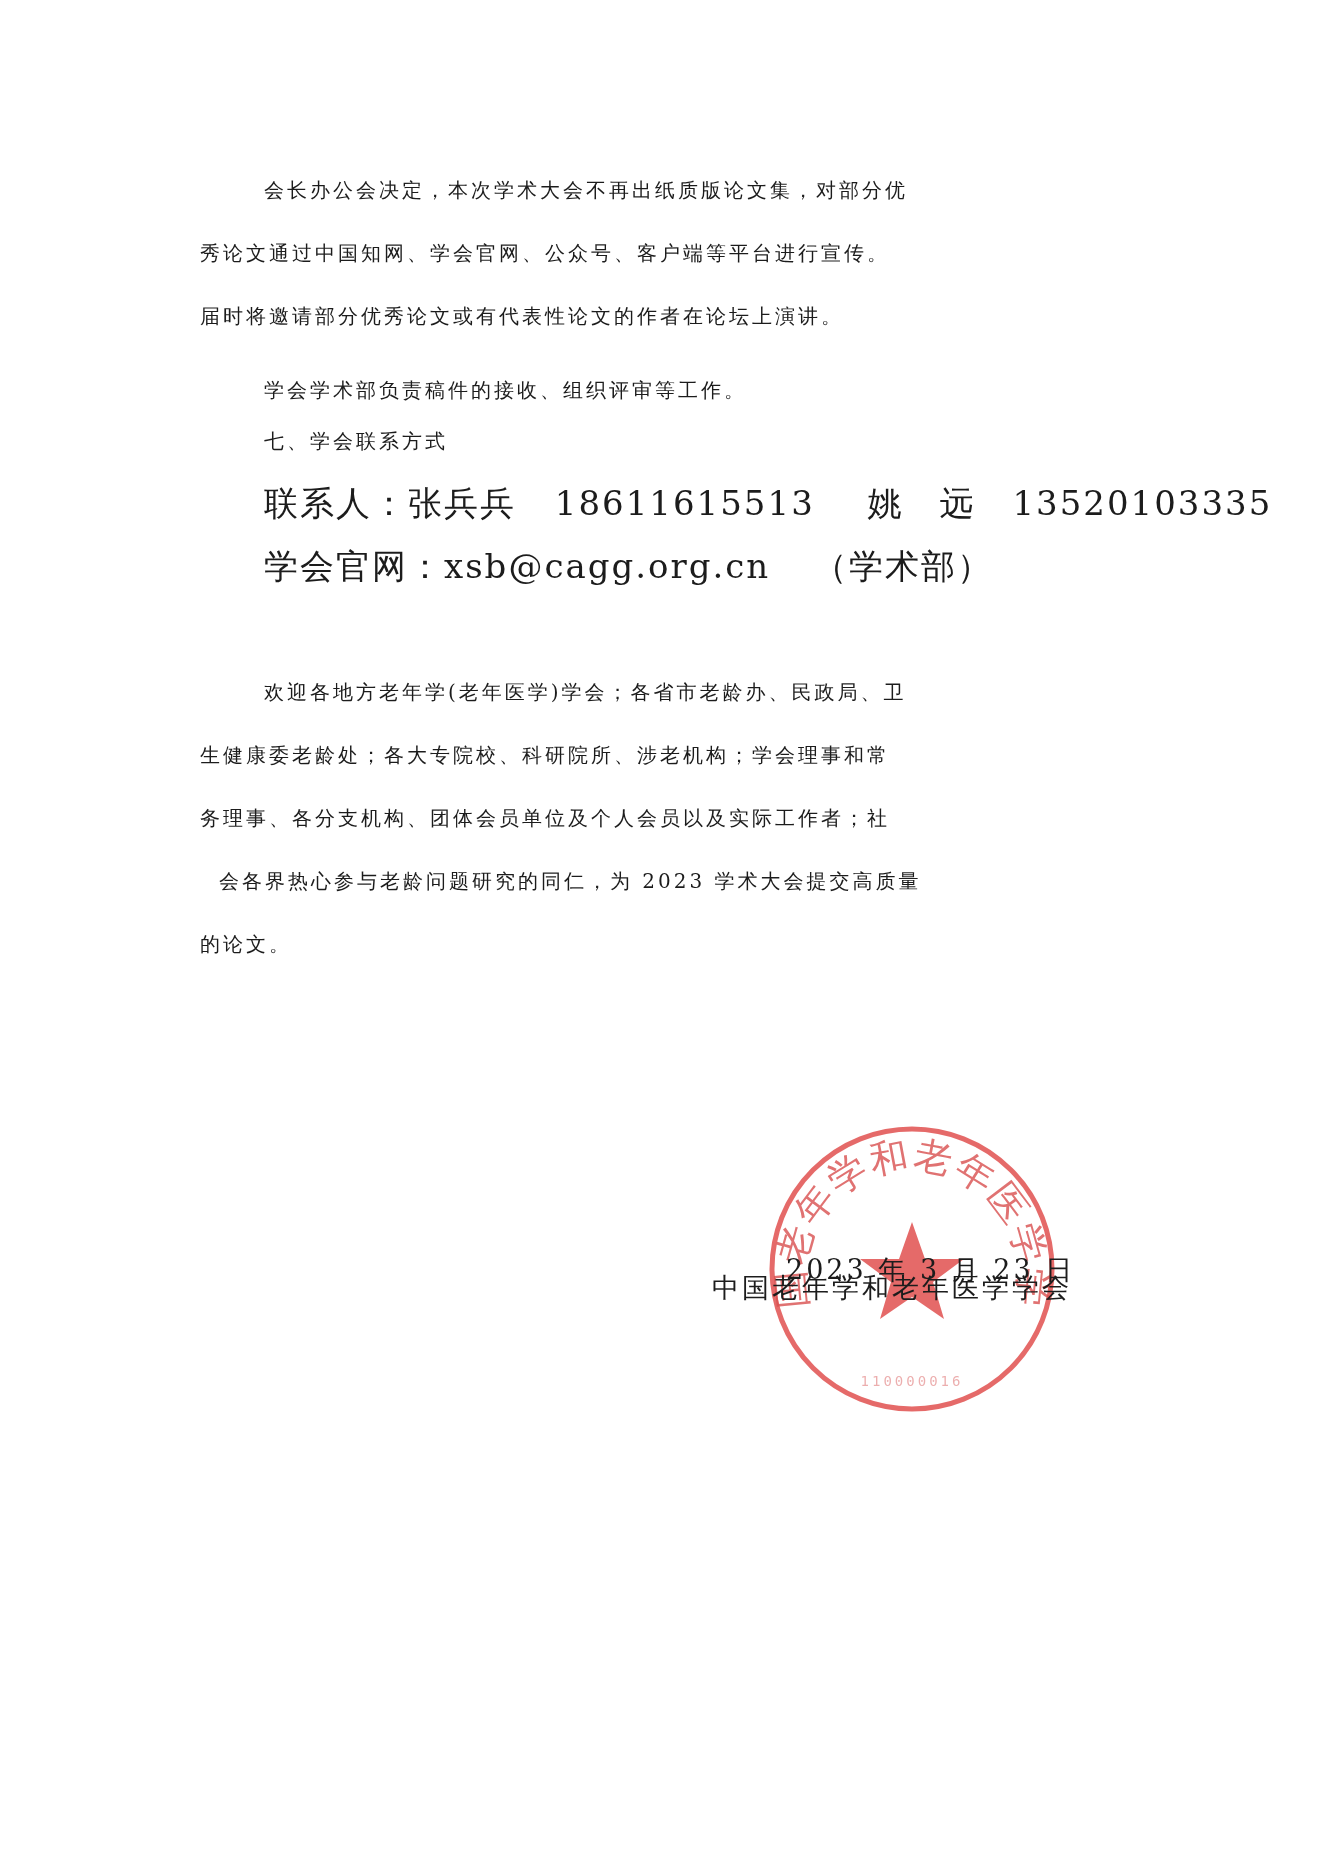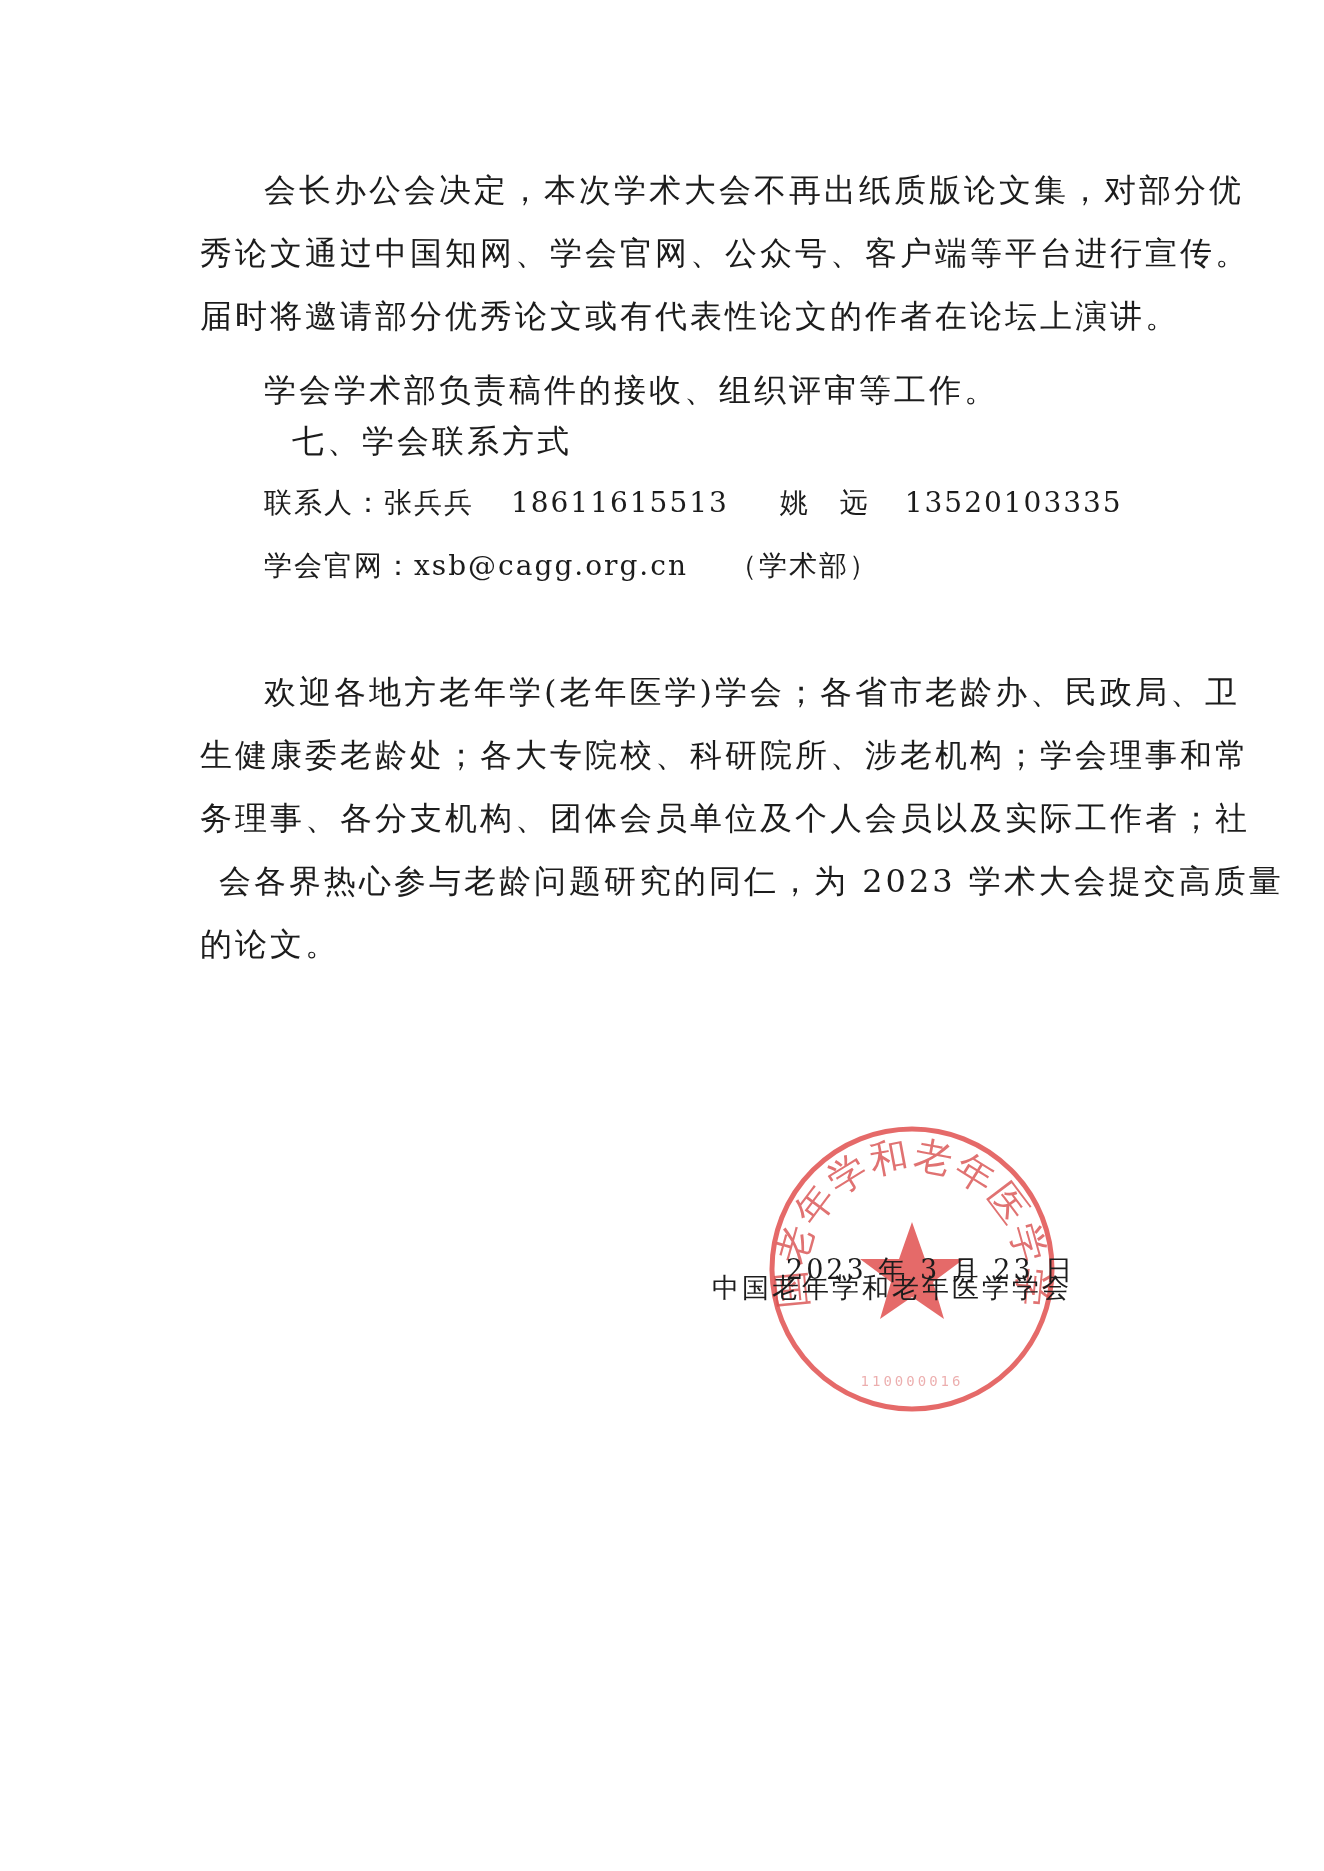--- a/index.html
+++ b/index.html
@@ -1,36 +1,36 @@
 <!DOCTYPE html>
 <html><head>
 <meta charset="utf-8">
 <style>
   html, body { margin: 0; padding: 0; background: #ffffff; }
   body { width: 1324px; height: 1871px; position: relative; overflow: hidden;
          font-family: "DejaVu Serif", "Liberation Serif", serif; color: #1c1c1c; }
-  .line { position: absolute; left: 200px; font-size: 32px; letter-spacing: 3px; white-space: nowrap; line-height: 40px; }
+  .line { position: absolute; left: 200px; font-size: 20px; letter-spacing: 3px; white-space: nowrap; line-height: 40px; }
   .indent { left: 264px; }
-  .contact-row { position: absolute; left: 264px; font-size: 28px; letter-spacing: 2px; white-space: nowrap; line-height: 40px; }
+  .contact-row { position: absolute; left: 264px; font-size: 34px; letter-spacing: 2px; white-space: nowrap; line-height: 40px; }
   .contact-row span { display: inline-block; }
   .stamp { position: absolute; left: 767px; top: 1124px; width: 290px; height: 290px; }
   .signature { position: absolute; font-size: 27px; letter-spacing: 3px; white-space: nowrap; line-height: 40px; }
 </style>
 </head>
 <body>
 
 <div>
 
   <div class="line indent" style="top:170px;">会长办公会决定，本次学术大会不再出纸质版论文集，对部分优</div>
   <div class="line" style="top:233px;">秀论文通过中国知网、学会官网、公众号、客户端等平台进行宣传。</div>
   <div class="line" style="top:296px;">届时将邀请部分优秀论文或有代表性论文的作者在论坛上演讲。</div>
 
   <div class="line indent" style="top:358px;margin-top:12px;">学会学术部负责稿件的接收、组织评审等工作。</div>
 
-  <div class="line indent" style="top:421px;margin-left:28px;">七、学会联系方式</div>
+  <div class="line indent" style="top:421px;">七、学会联系方式</div>
 
   <div class="contact-row" style="top:483px;">
     <span>联系人：</span><span>张兵兵</span>
     <span style="margin-left:26px;">18611615513</span>
     <span style="margin-left:40px;">姚　远</span>
     <span style="margin-left:24px;">13520103335</span>
   </div>
 
   <div class="contact-row" style="top:546px;">
     <span>学会官网：</span><span>xsb@cagg.org.cn</span>

